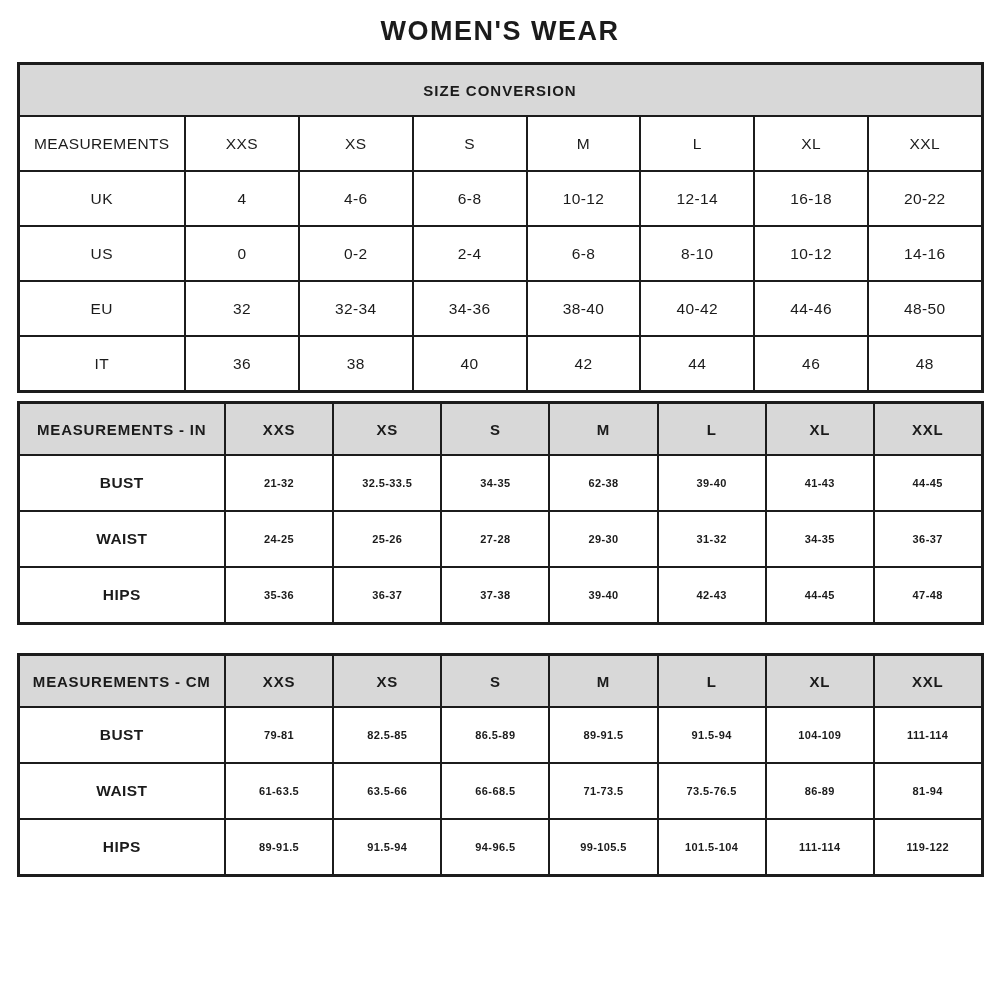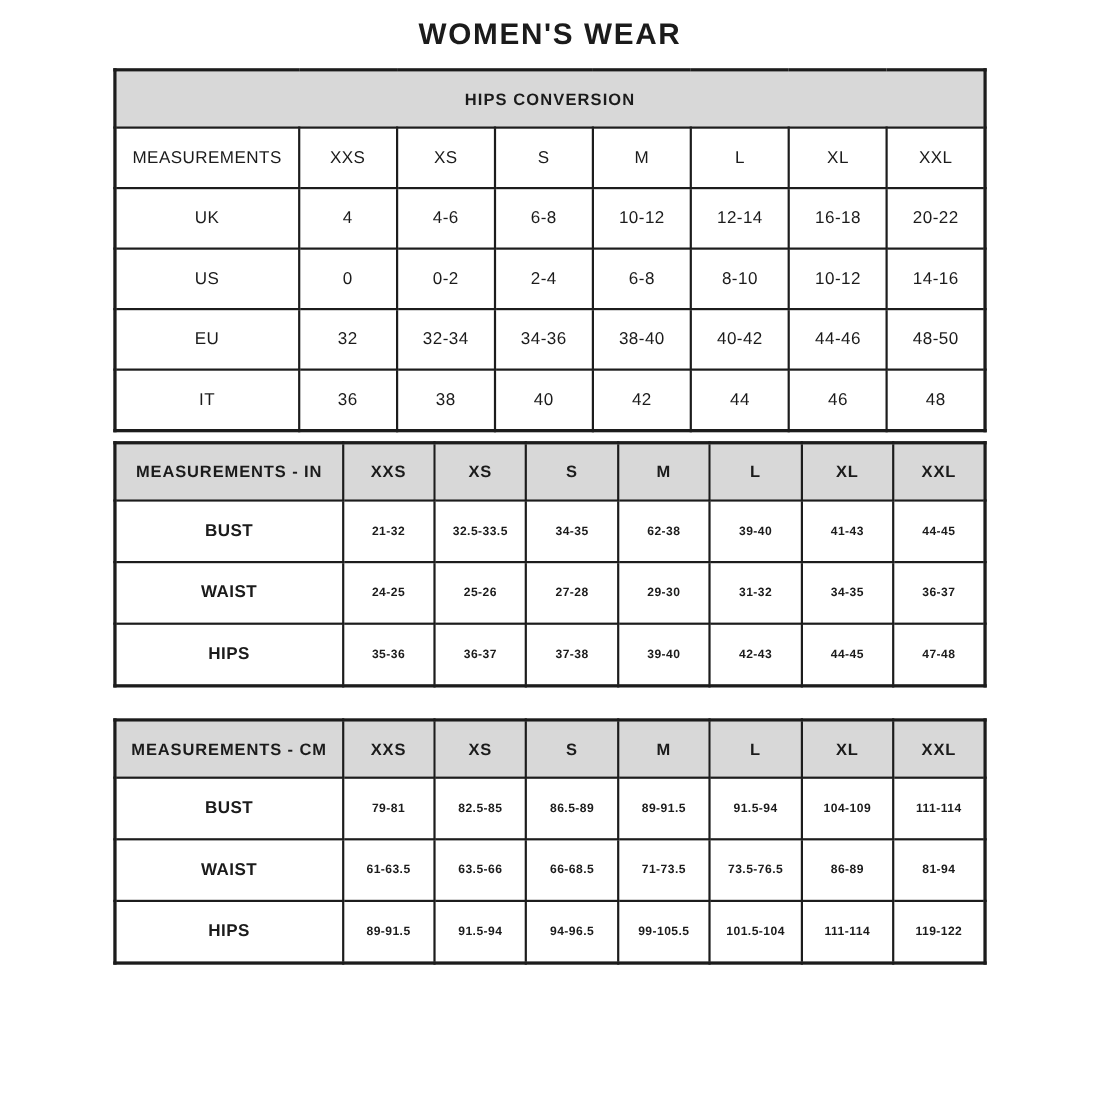--- a/index.html
+++ b/index.html
@@ -6,21 +6,21 @@
     margin: 0;
     padding: 0;
     background: #ffffff;
     width: 1000px;
     height: 1000px;
     overflow: hidden;
     font-family: "Liberation Sans", sans-serif;
     color: #1b1b1b;
   }
   .page {
-    width: 794px;
+    width: 967px;
     margin: 0 auto;
     padding-top: 12px;
     box-sizing: border-box;
   }
   .title {
     text-align: center;
     font-size: 27px;
     font-weight: 700;
     letter-spacing: 1.5px;
     margin: 4px 0 15px 0;
@@ -83,21 +83,21 @@
 
   <h1 class="title">WOMEN'S WEAR</h1>
 
   <table class="t t1">
     <colgroup>
       <col style="width:167px">
       <col span="7">
     </colgroup>
     <thead>
       <tr>
-        <th class="banner" colspan="8">HIPS CONVERSION</th>
+        <th class="banner" colspan="8">SIZE CONVERSION</th>
       </tr>
     </thead>
     <tbody>
         <tr>
           <th>MEASUREMENTS</th>
           <th>XXS</th>
           <th>XS</th>
           <th>S</th>
           <th>M</th>
           <th>L</th>

